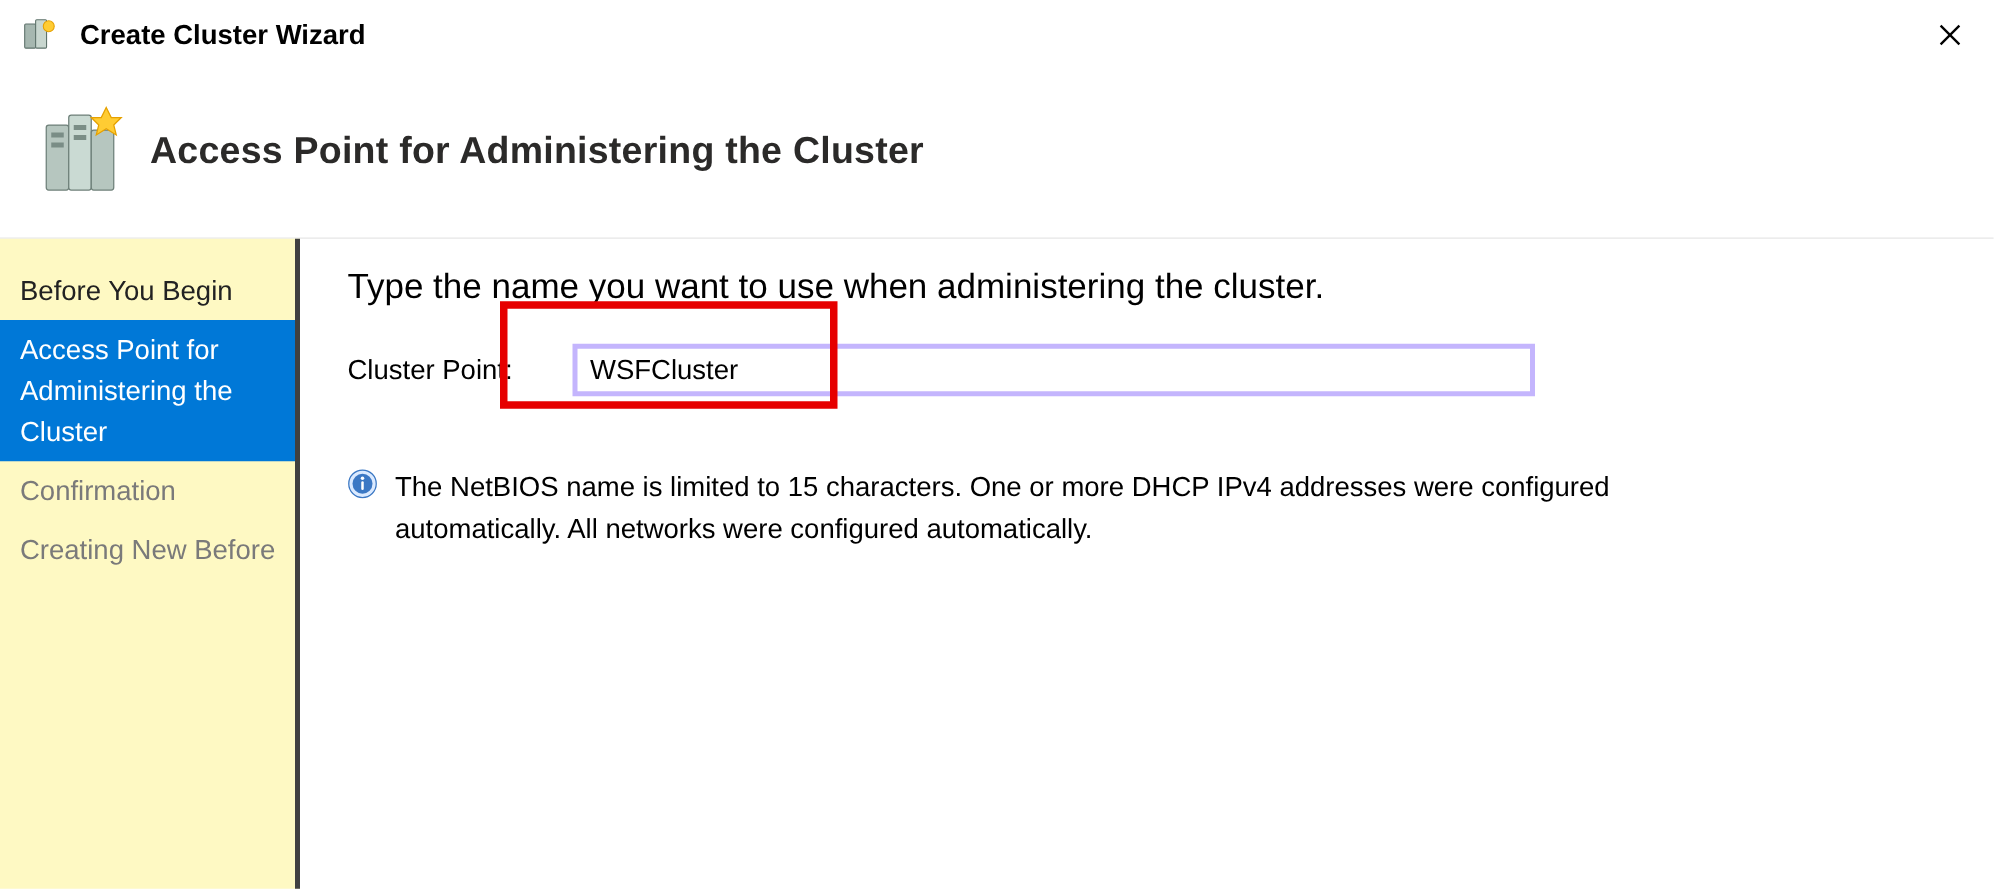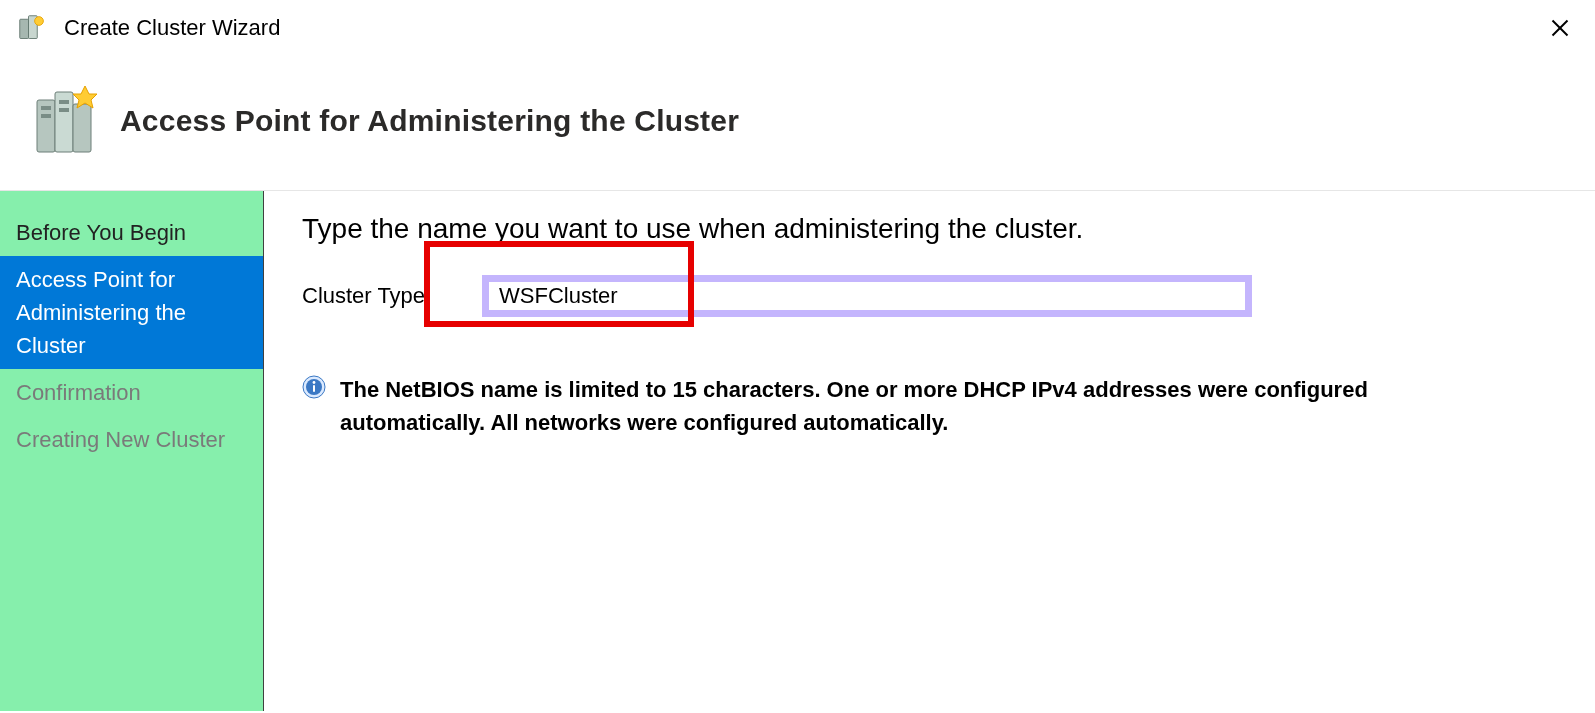--- a/index.html
+++ b/index.html
@@ -13,21 +13,21 @@
   }
   .titlebar {
     display: flex;
     align-items: center;
     padding: 10px 15px 6px 18px;
     height: 52px;
   }
   .titlebar .icon-slot { width: 40px; display:flex; align-items:center; }
   .titlebar .title {
     font-size: 22px;
-    font-weight: 400;
+    font-weight: 700;
     color: #000;
     flex: 1;
     padding-left: 6px;
   }
   .titlebar .close {
     width: 40px; height: 30px;
     display:flex; align-items:center; justify-content:center;
     cursor: default;
   }
   .titlebar .close svg { width: 20px; height: 20px; }
@@ -45,23 +45,23 @@
     padding-left: 12px;
   }
   .divider {
     border-top: 1px solid #e6e6e6;
   }
   .body {
     display: flex;
     height: calc(713px - 52px - 140px - 1px);
   }
   .sidebar {
-    width: 264px;
-    background: #86efac;
-    border-right: 1px solid #404040;
+    width: 240px;
+    background: #fef9c3;
+    border-right: 4px solid #404040;
     padding-top: 18px;
   }
   .sidebar .step {
     font-size: 22px;
     line-height: 1.5;
     padding: 7px 14px 7px 16px;
     color: #555;
   }
   .sidebar .step.done { color: #222; }
   .sidebar .step.active {
@@ -88,34 +88,33 @@
   .field-input-wrap {
     position: relative;
     flex: 1;
     max-width: 770px;
   }
   .text-input {
     width: 100%;
     font-size: 22px;
     font-family: inherit;
     padding: 4px 10px;
-    border: 7px solid #c4b5fd;
+    border: 4px solid #c4b5fd;
     outline: none;
     height: 42px;
   }
   .highlight-box {
     position: absolute;
     border: 6px solid #e60000;
     pointer-events: none;
   }
   .info-row {
     display: flex;
     margin-top: 56px;
     align-items: flex-start;
-    font-weight: bold;
   }
   .info-icon {
     width: 30px; flex: 0 0 30px;
     padding-top: 2px;
   }
   .info-text {
     font-size: 22px;
     line-height: 1.5;
     padding-left: 8px;
     max-width: 1050px;
@@ -157,28 +156,28 @@
   <div class="big-title">Access Point for Administering the Cluster</div>
 </div>
 
 <div class="divider"></div>
 
 <div class="body">
   <div class="sidebar" id="sidebar">
       <div class="step done">Before You Begin</div>
       <div class="step active">Access Point for Administering the Cluster</div>
       <div class="step pending">Confirmation</div>
-      <div class="step pending">Creating New Cluster</div>
+      <div class="step pending">Creating New Before</div>
     </div>
 
   <div class="main" style="position:relative;">
     <div class="instruction">Type the name you want to use when administering the cluster.</div>
 
     <div class="field-row">
-      <div class="field-label">Cluster Type:</div>
+      <div class="field-label">Cluster Point:</div>
       <div class="field-input-wrap">
         <input type="text" class="text-input" value="WSFCluster" style="">
       </div>
     </div>
 
     <div class="highlight-box" style="left:160px; top:50px; width:270px; height:86px;"></div>
 
     <div class="info-row">
       <div class="info-icon">
         <svg width="24" height="24" viewBox="0 0 24 24">

